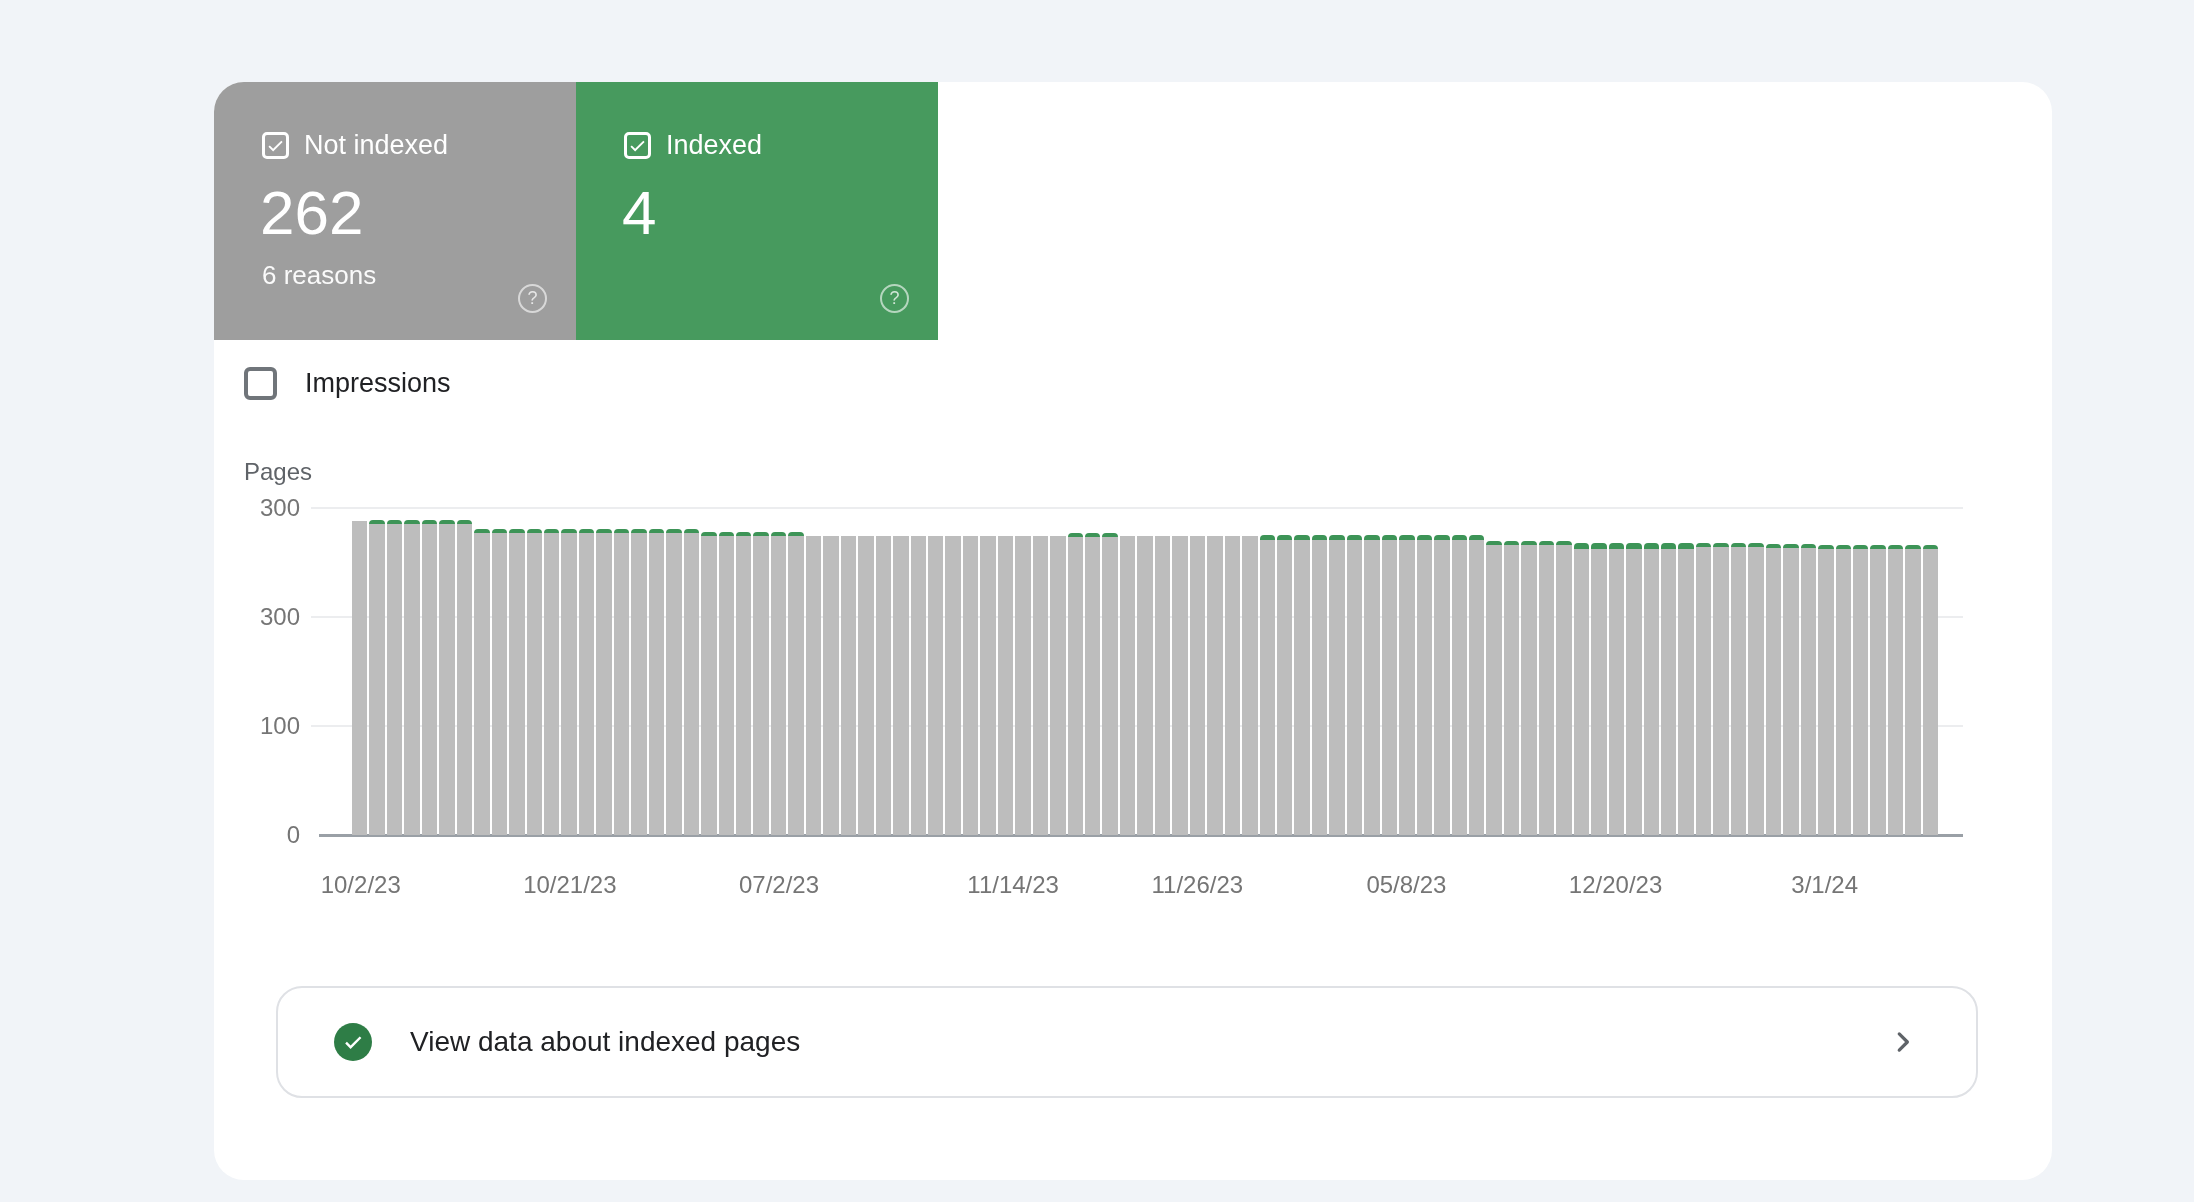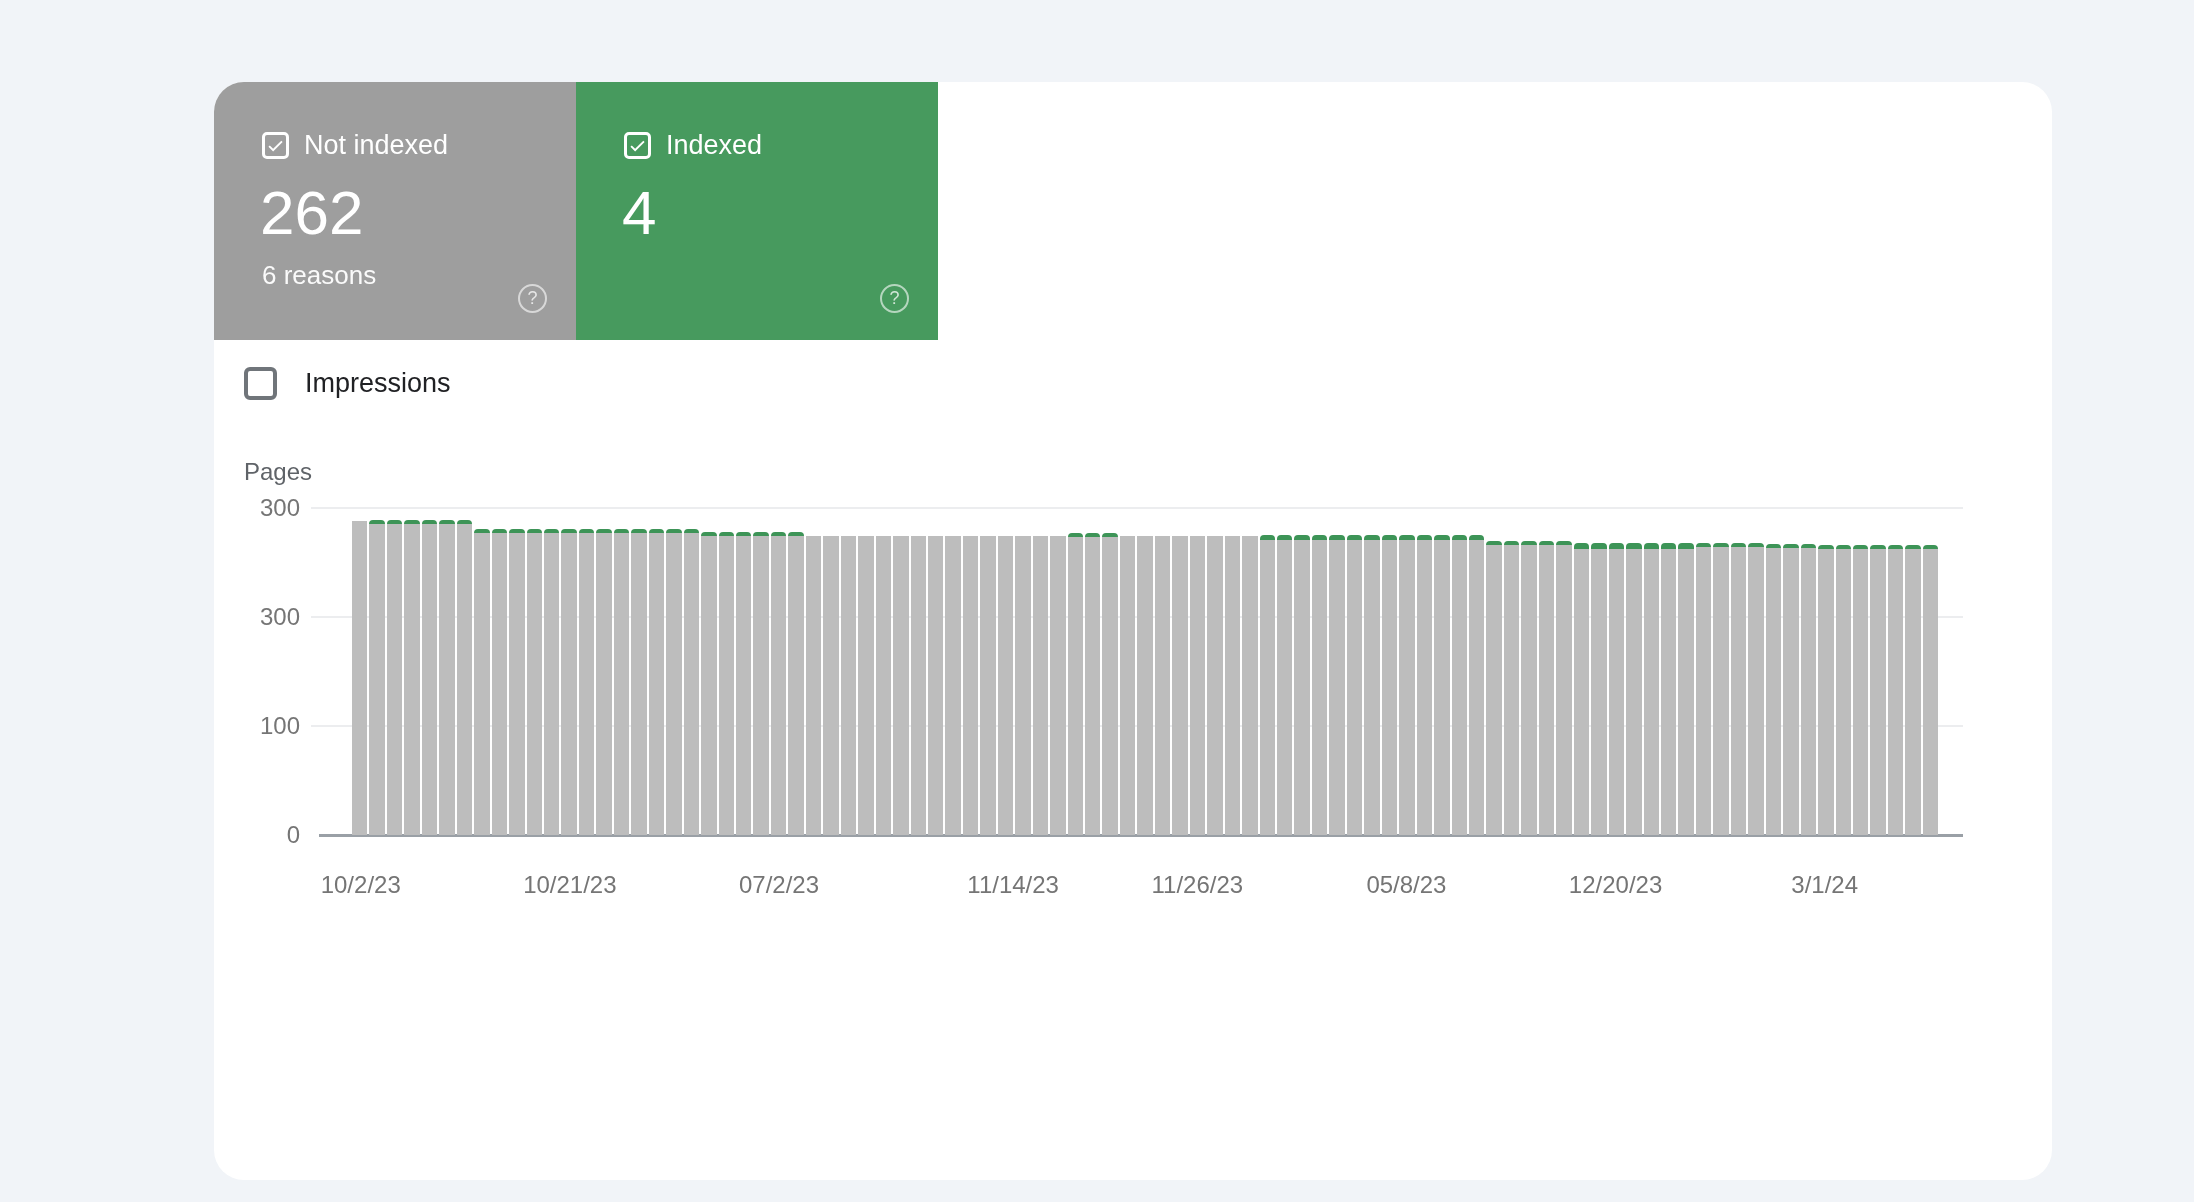--- a/index.html
+++ b/index.html
@@ -458,14 +458,27 @@
         <span class="xlabel" style="left: 13.7363%; text-align: right;">10/21/23</span>
         <span class="xlabel" style="left: 26.9231%;">07/2/23</span>
         <span class="xlabel" style="left: 40.1099%; margin-left: 25px;">11/14/23</span>
         <span class="xlabel" style="left: 53.2967%;">11/26/23</span>
         <span class="xlabel" style="left: 66.4835%;">05/8/23</span>
         <span class="xlabel" style="left: 79.6703%;">12/20/23</span>
         <span class="xlabel" style="left: 92.8571%;">3/1/24</span>
       </div>
     </div>
 
+  <div class="footer-link">
+    <span class="check-circle">
+      <svg viewBox="0 0 24 24">
+          <path d="M9.6 15.5 5.9 11.8 4.2 13.5l5.4 5.4L20.4 8.1l-1.7-1.7z"></path>
+        </svg>
+    </span>
+    <span class="footer-label">View data about indexed pages</span>
+    <span class="chevron">
+      <svg width="30" height="30" viewBox="0 0 24 24" fill="none" stroke="#5F6368" stroke-width="2.6" stroke-linecap="round" stroke-linejoin="round">
+          <path d="M9 5.5 15.5 12 9 18.5"></path>
+        </svg>
+    </span>
+  </div>
 
 </div>
 
 </body></html>

